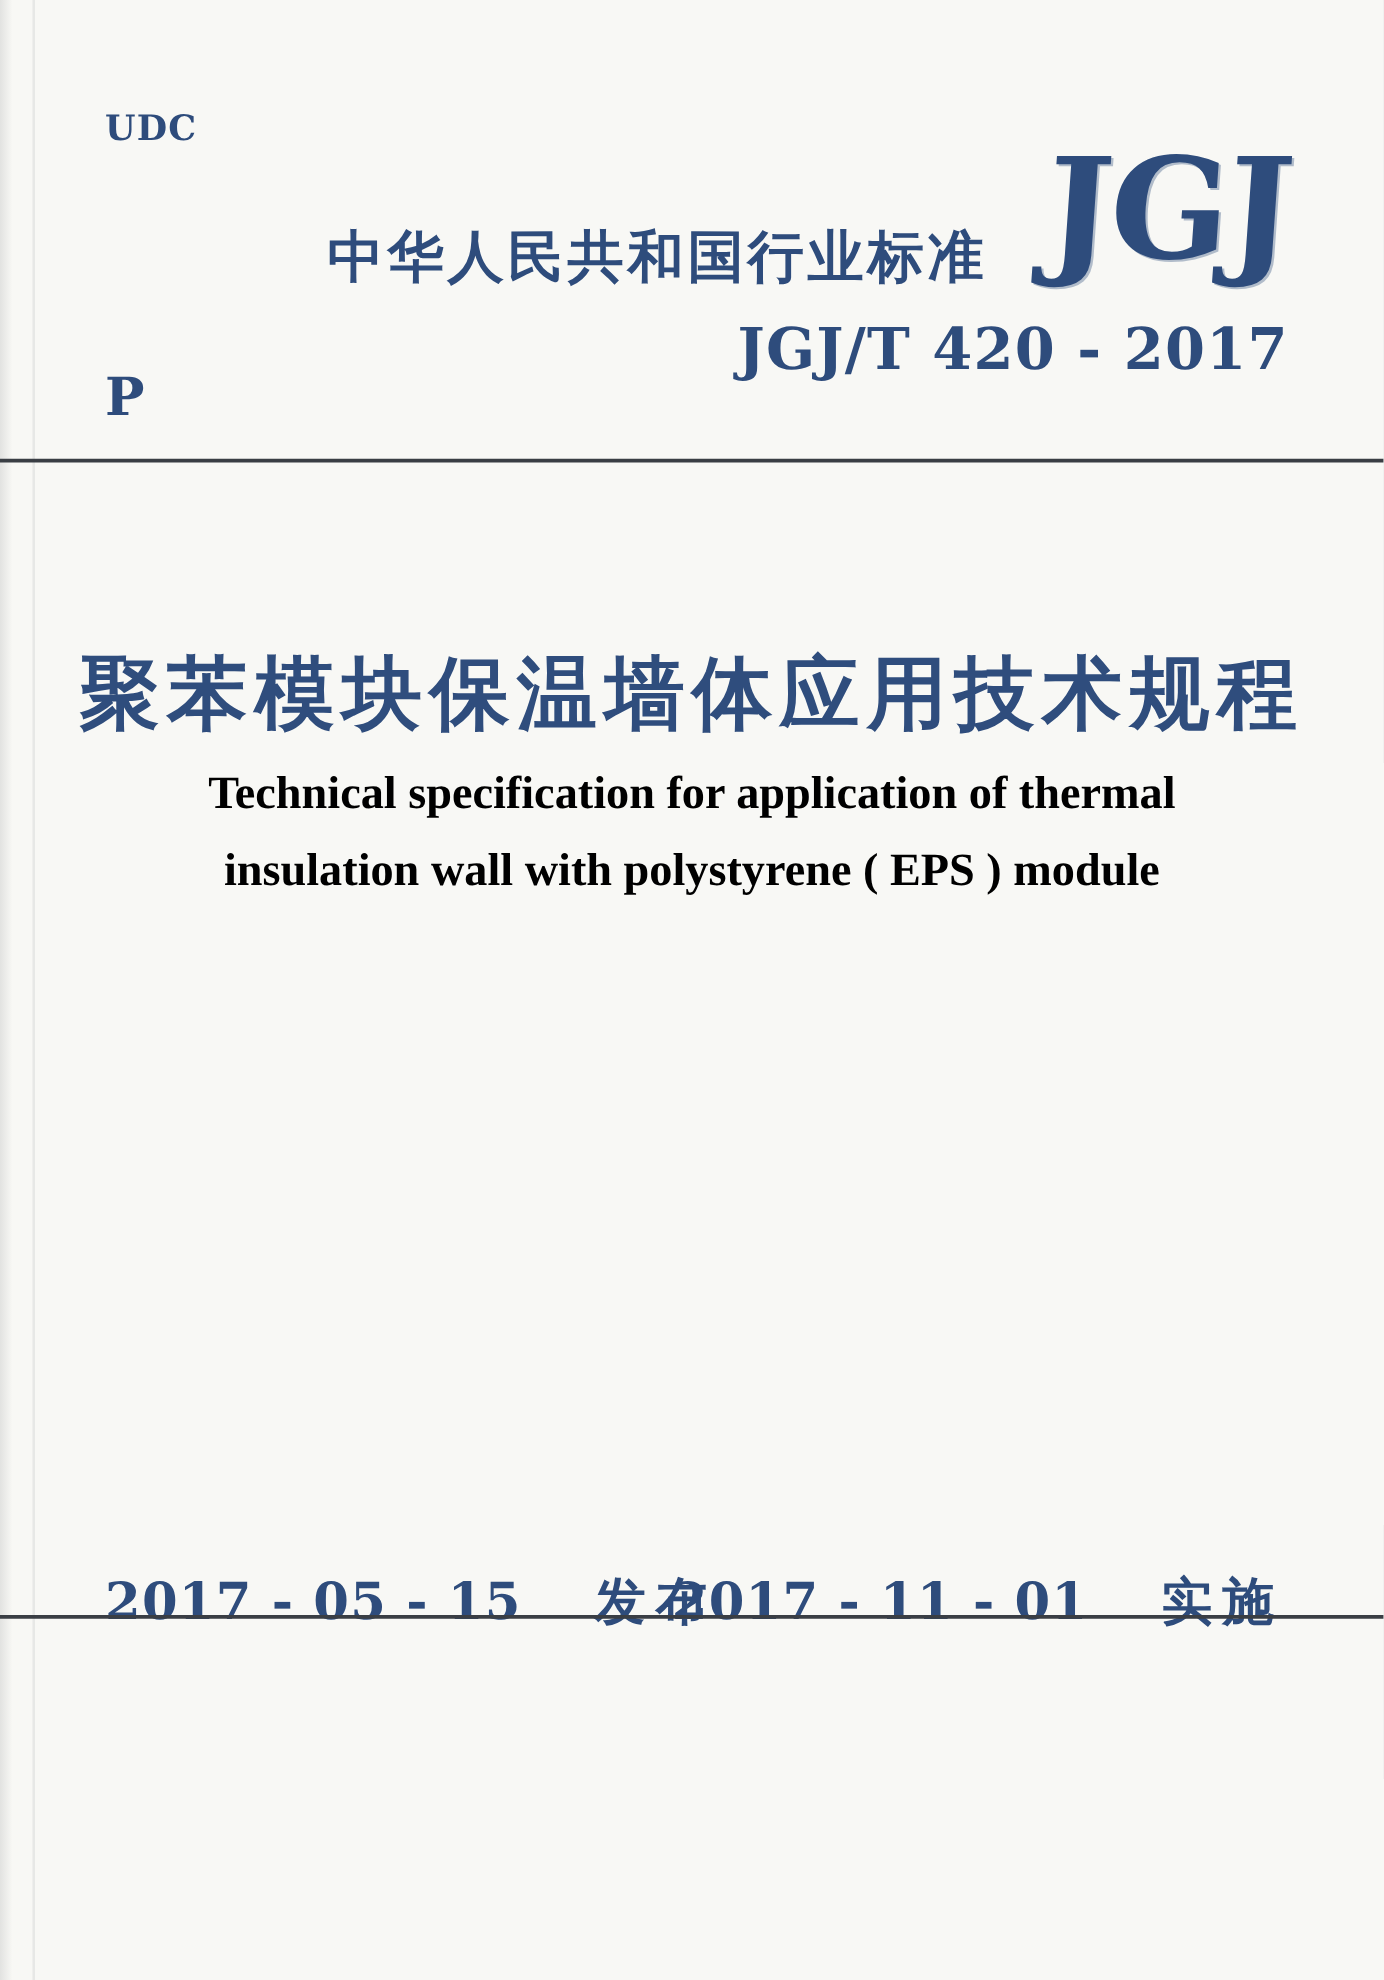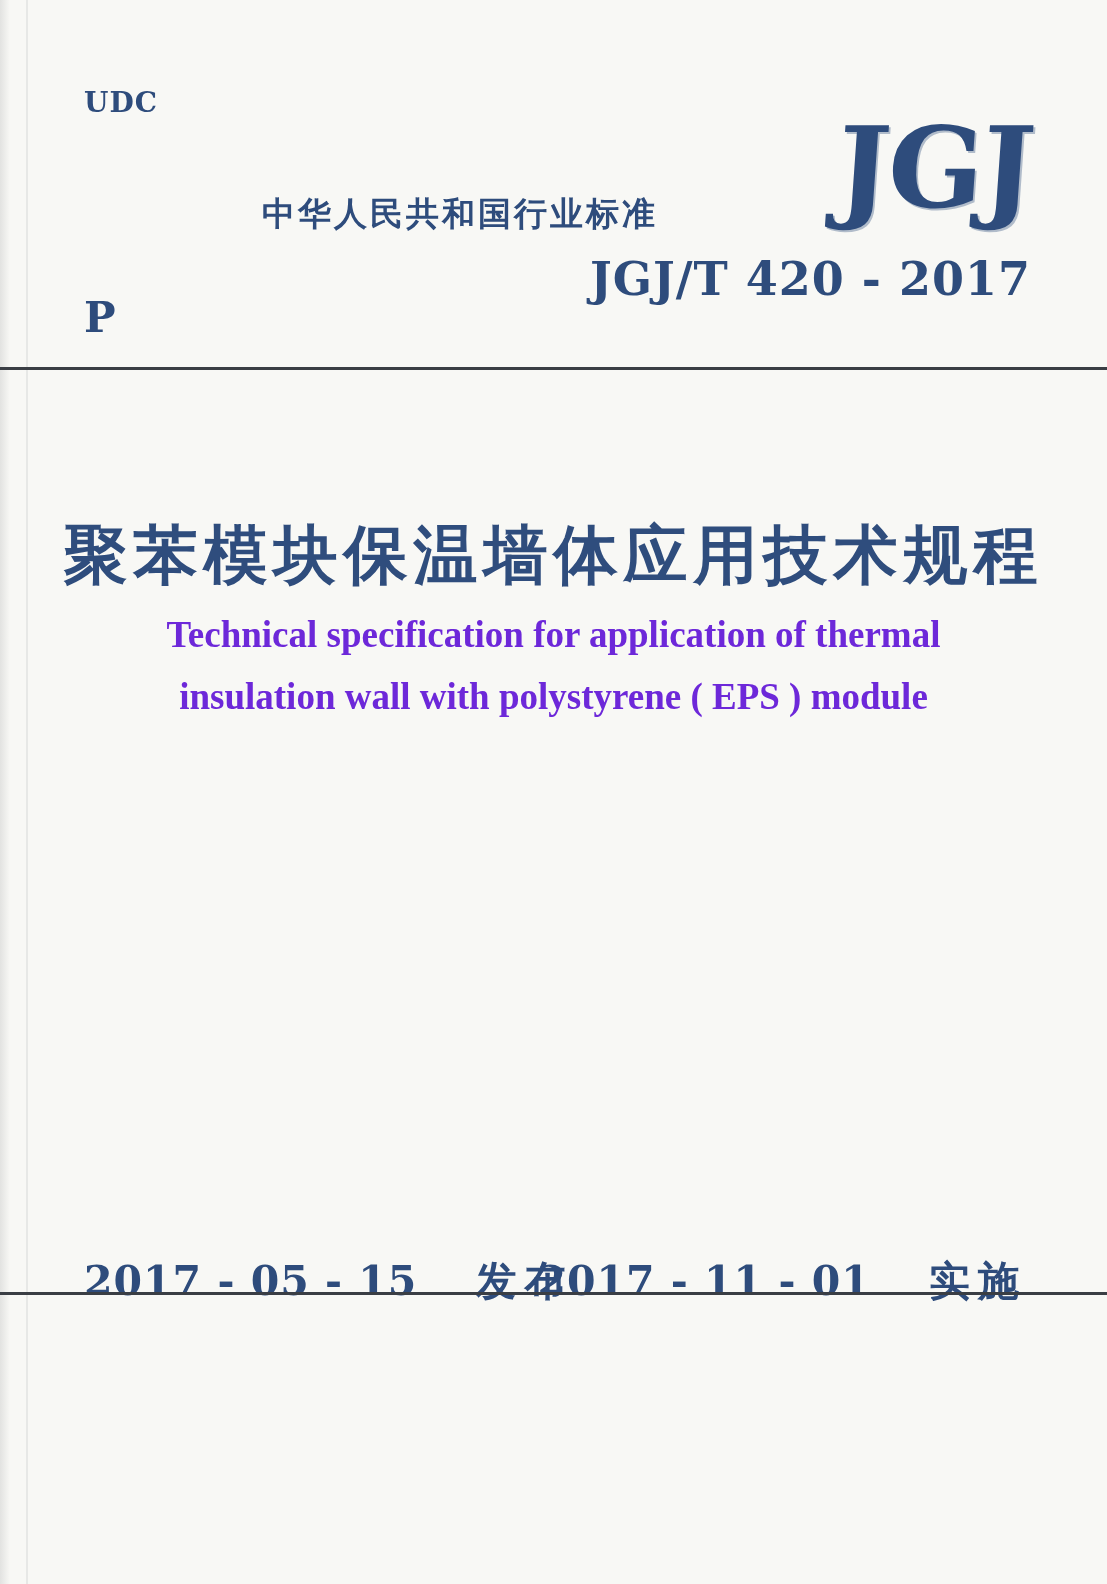--- a/index.html
+++ b/index.html
@@ -42,24 +42,24 @@
   }
   .p-class {
     position: absolute;
     left: 84px; top: 293px;
     font-family: "DejaVu Serif", "Liberation Serif", serif;
     font-weight: bold;
     font-size: 42px;
   }
   .standard-type {
     position: absolute;
-    left: 262px; top: 192px;
-    font-family: "DejaVu Sans", "Liberation Sans", sans-serif;
-    font-weight: bold;
-    font-size: 33px;
+    left: 262px; top: 176px;
+    font-family: "DejaVu Sans", "Liberation Sans", sans-serif;
+    font-weight: bold;
+    font-size: 45px;
     letter-spacing: 3px;
   }
   .jgj-logo {
     position: absolute;
     left: 828px; top: 112px;
     width: 214px;
     text-align: center;
     font-family: "DejaVu Serif", "Liberation Serif", serif;
     font-weight: bold;
     font-size: 112px;
@@ -118,21 +118,21 @@
   }
   .title-en {
     position: absolute;
     left: 0; top: 604px;
     width: 100%;
     text-align: center;
     font-family: "Liberation Serif", "DejaVu Serif", serif;
     font-weight: bold;
     font-size: 37px;
     line-height: 62px;
-    color: #6d28d9;
+    color: #000000;
   }
 
   .dates-row {
     position: absolute;
     left: 0; top: 1254px;
     width: 100%;
     height: 50px;
   }
   .date-group {
     position: absolute;

